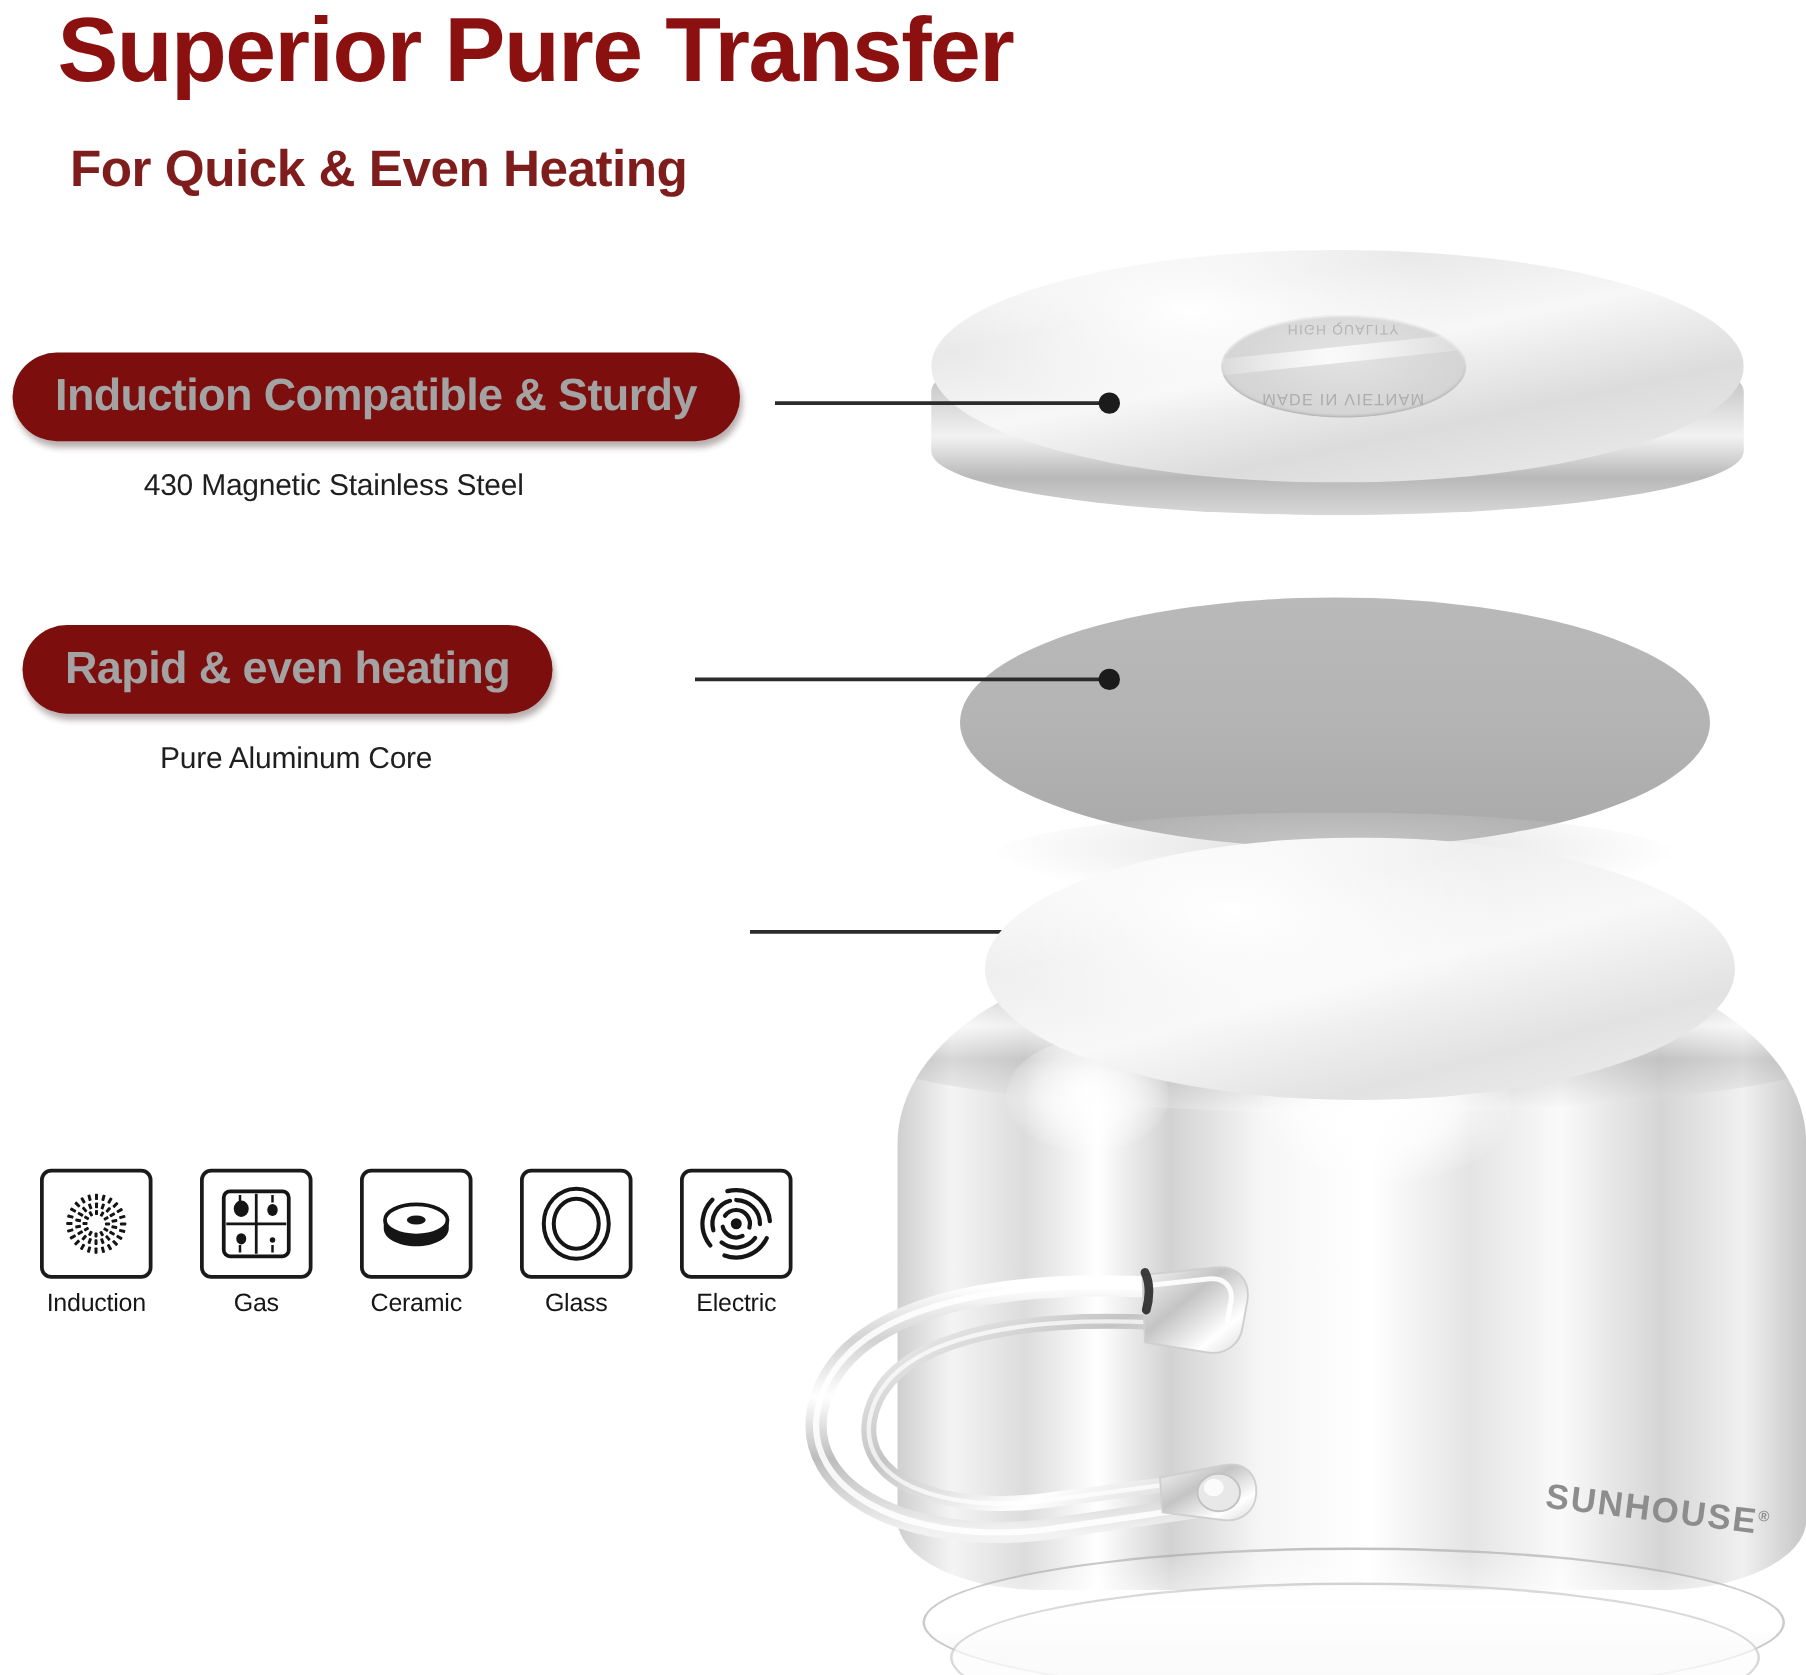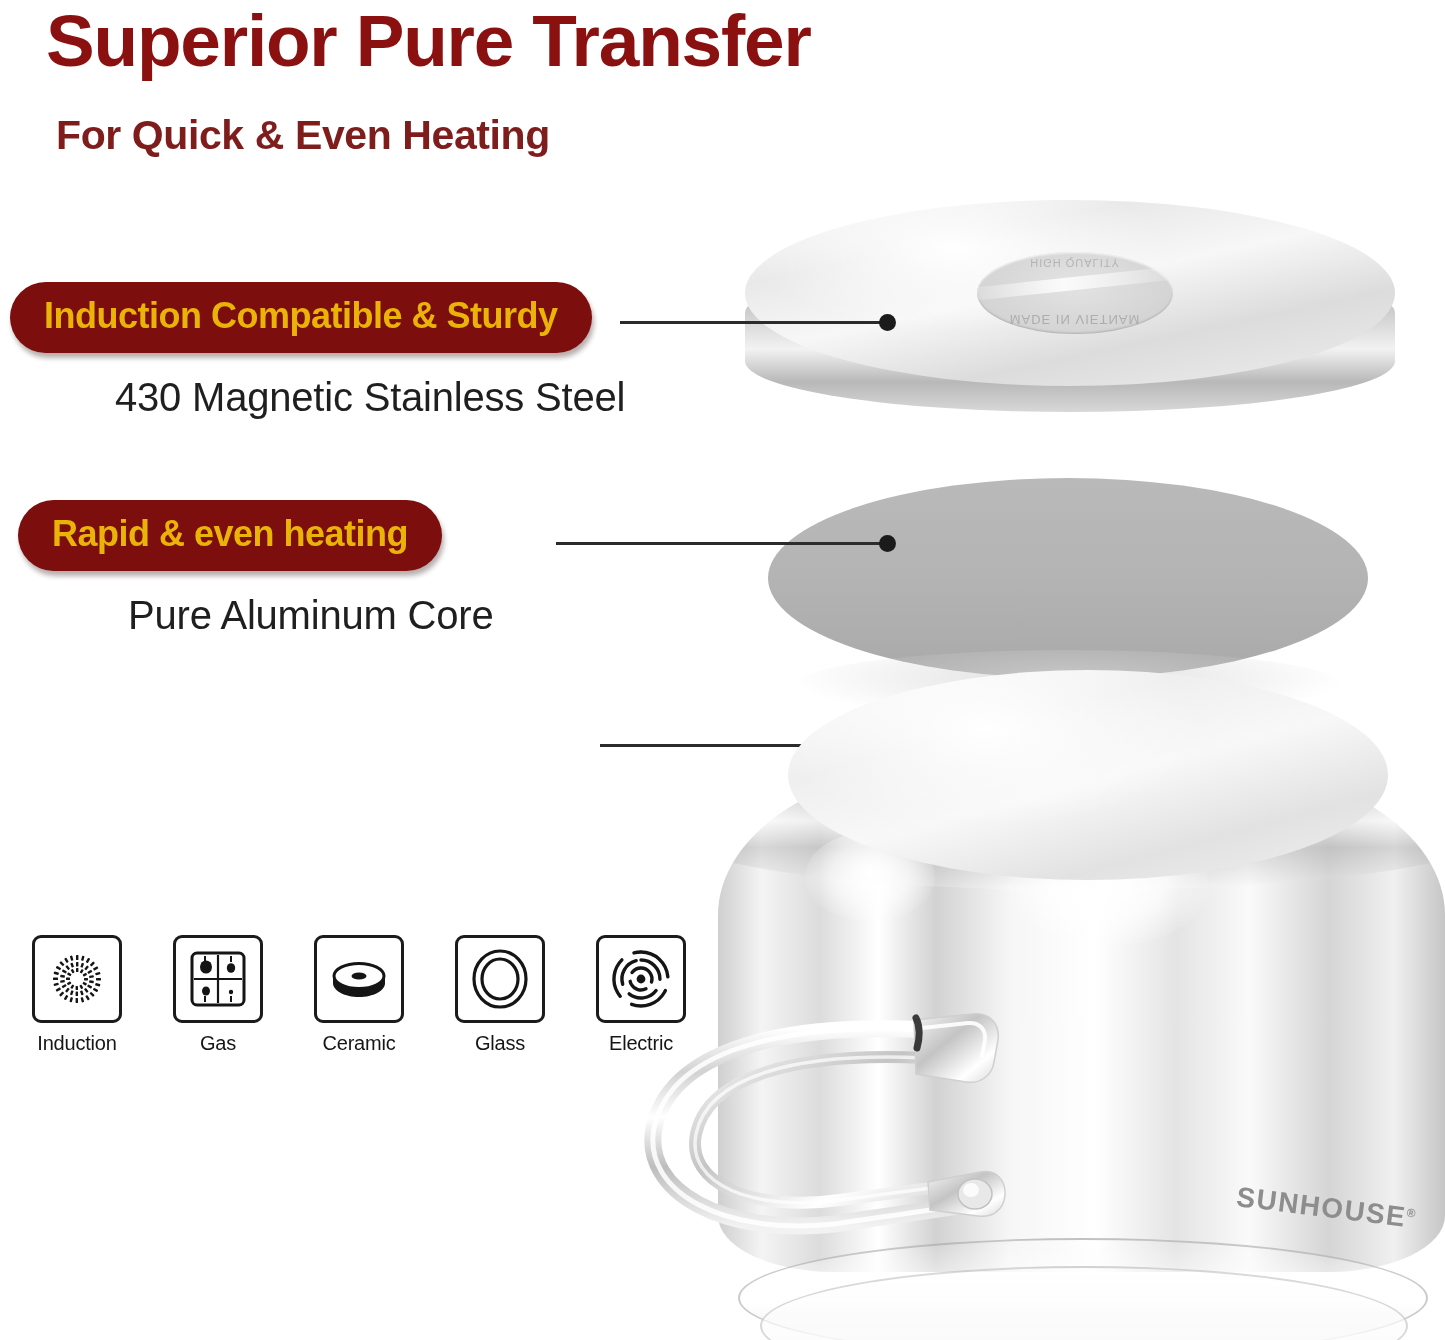--- a/index.html
+++ b/index.html
@@ -38,33 +38,33 @@
     color:#7f1d1d;
     white-space:nowrap;
   }
 
   
   .feature-block { position:absolute; }
 
   .badge {
     display:inline-block;
     background:#7C0E0E;
-    color:#eab308;
+    color:#a3a3a3;
     font-size:36px;
     font-weight:bold;
     letter-spacing:-0.5px;
     border-radius:48px;
     padding:14px 34px 17px 34px;
     white-space:nowrap;
     box-shadow:2px 5px 5px rgba(40,10,10,0.33);
     line-height:1.12;
   }
 
   .caption {
-    font-size:40px;
+    font-size:24px;
     color:#1f1f1f;
     white-space:nowrap;
     letter-spacing:-0.2px;
   }
 
   #feat1 { left:10px;  top:282px; }
   #feat1 .caption { margin-left:105px; margin-top:22px; }
 
   #feat2 { left:18px;  top:500px; }
   #feat2 .caption { margin-left:110px; margin-top:22px; }
@@ -88,21 +88,21 @@
   #dot2    { left:879px; top:535px; }
 
   #leader3 { left:600px; top:744px; width:292px; }
   #dot3    { left:879px; top:737px; }
 
   
   #compat {
     position:absolute;
     left:30px; top:935px;
     display:flex;
-    gap:47px;
+    gap:34px;
   }
   .compat-item {
     width:94px;
     display:flex;
     flex-direction:column;
     align-items:center;
   }
   .compat-box {
     width:90px; height:88px;
     border:3px solid #1b1b1b;

